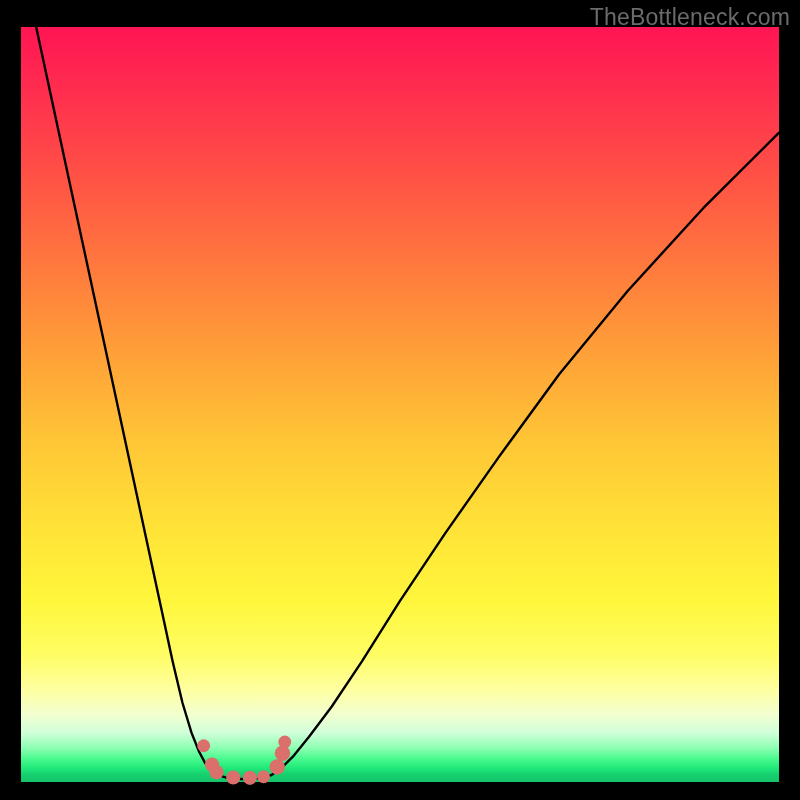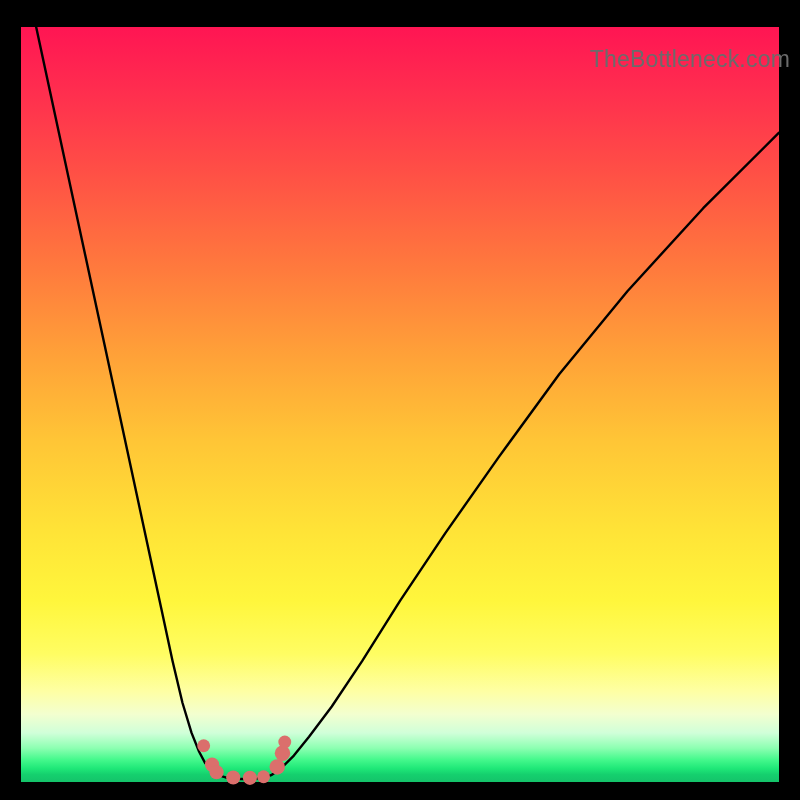--- a/index.html
+++ b/index.html
@@ -39,21 +39,20 @@
     );
   }
   .watermark {
     position: absolute;
     top: 4px;
     right: 10px;
     color: #6b6b6b;
     font-size: 23px;
     letter-spacing: 0.2px;
     font-weight: 500;
-    margin-top: 42px;
   }
   svg.curve {
     position: absolute;
     left: 0;
     top: 0;
     width: 758px;
     height: 755px;
     overflow: visible;
   }
 </style>

